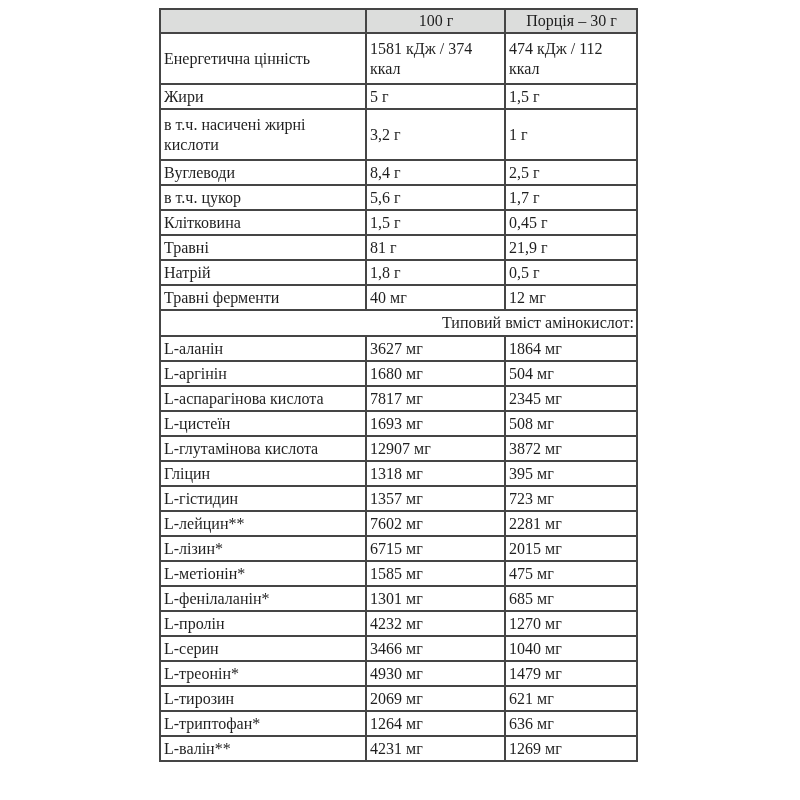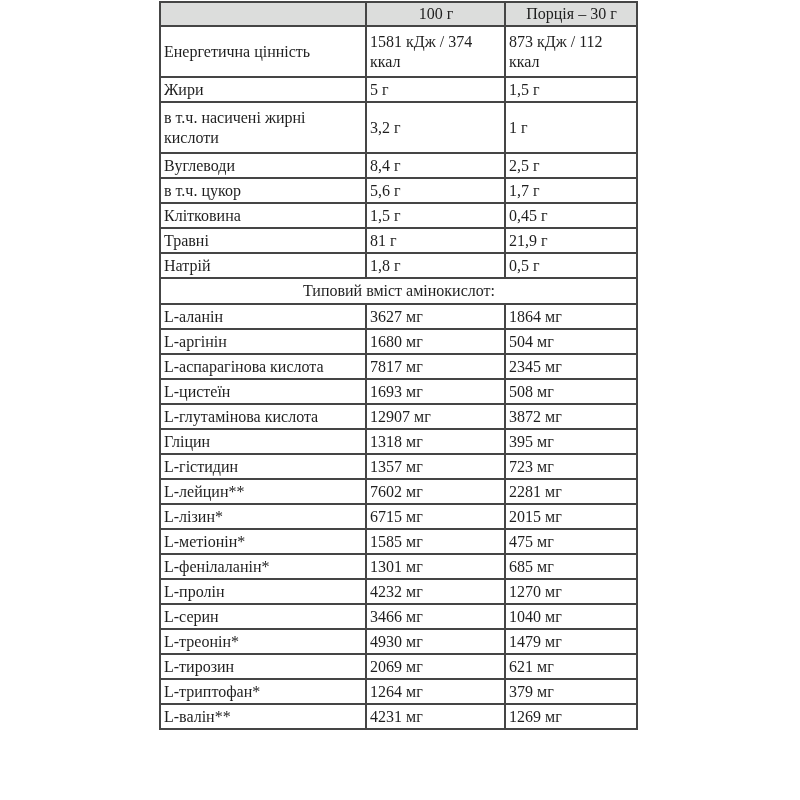--- a/index.html
+++ b/index.html
@@ -10,21 +10,21 @@
   body {
     width: 800px;
     height: 800px;
     position: relative;
     font-family: "Liberation Serif", "DejaVu Serif", serif;
     color: #1f1f1f;
   }
   .table-wrap {
     position: absolute;
     left: 159px;
-    top: 1px;
+    top: 8px;
   }
   table.nutrition {
     border-collapse: collapse;
     table-layout: fixed;
     width: 477px;
   }
   table.nutrition col.c-label   { width: 206px; }
   table.nutrition col.c-per100  { width: 139px; }
   table.nutrition col.c-portion { width: 132px; }
 
@@ -40,21 +40,21 @@
   }
   table.nutrition tr.header-row td {
     background: #dcdddc;
     text-align: center;
     height: 22px;
   }
   table.nutrition tr.tall td {
     height: 49px;
   }
   table.nutrition tr.section-row td {
-    text-align: center;
+    text-align: right;
     height: 24px;
   }
 </style>
 </head>
 <body>
 
 <div class="table-wrap">
   <table class="nutrition">
     <colgroup>
       <col class="c-label">
@@ -64,21 +64,21 @@
     <tbody>
       <tr class="header-row">
         <td></td>
         <td>100 г</td>
         <td>Порція – 30 г</td>
       </tr>
 
       <tr class="tall">
         <td>Енергетична цінність</td>
         <td>1581 кДж / 374 ккал</td>
-        <td>873 кДж / 112 ккал</td>
+        <td>474 кДж / 112 ккал</td>
       </tr>
       <tr>
         <td>Жири</td>
         <td>5 г</td>
         <td>1,5 г</td>
       </tr>
       <tr class="tall">
         <td>в т.ч. насичені жирні кислоти</td>
         <td>3,2 г</td>
         <td>1 г</td>
@@ -101,20 +101,25 @@
       <tr>
         <td>Травні</td>
         <td>81 г</td>
         <td>21,9 г</td>
       </tr>
       <tr>
         <td>Натрій</td>
         <td>1,8 г</td>
         <td>0,5 г</td>
       </tr>
+      <tr>
+        <td>Травні ферменти</td>
+        <td>40 мг</td>
+        <td>12 мг</td>
+      </tr>
 
       <tr class="section-row">
         <td colspan="3">Типовий вміст амінокислот:</td>
       </tr>
 
       <tr>
         <td>L-аланін</td>
         <td>3627 мг</td>
         <td>1864 мг</td>
       </tr>
@@ -184,21 +189,21 @@
         <td>1479 мг</td>
       </tr>
       <tr>
         <td>L-тирозин</td>
         <td>2069 мг</td>
         <td>621 мг</td>
       </tr>
       <tr>
         <td>L-триптофан*</td>
         <td>1264 мг</td>
-        <td>379 мг</td>
+        <td>636 мг</td>
       </tr>
       <tr>
         <td>L-валін**</td>
         <td>4231 мг</td>
         <td>1269 мг</td>
       </tr>
     </tbody>
   </table>
 </div>
 

